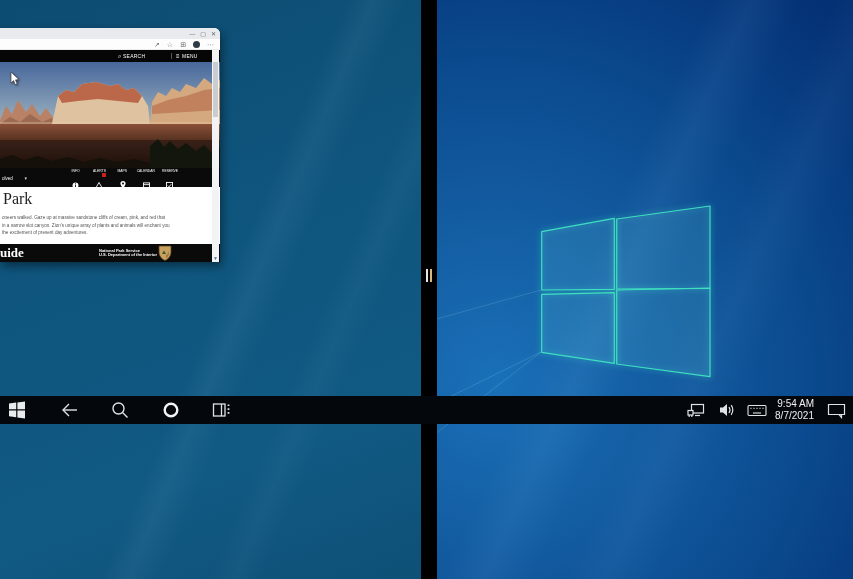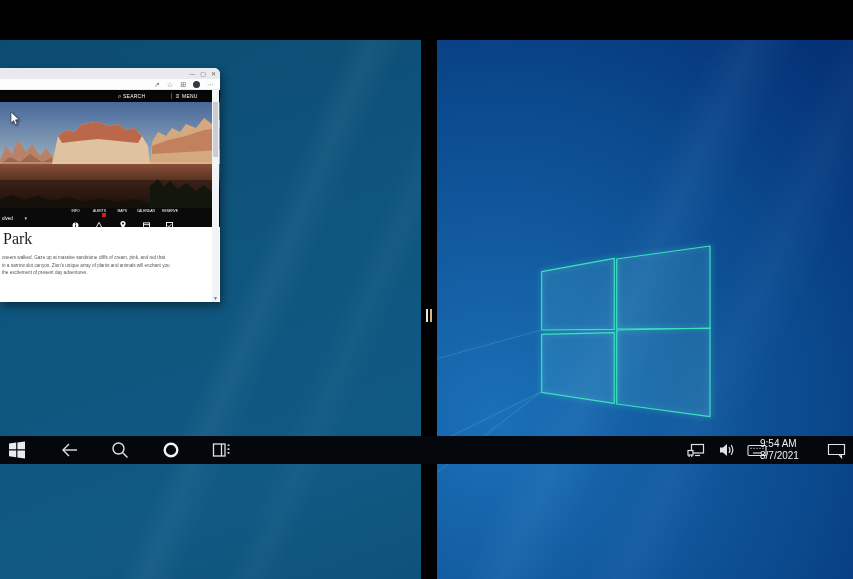--- a/index.html
+++ b/index.html
@@ -1,18 +1,18 @@
 <!DOCTYPE html>
 <html><head>
 <meta charset="utf-8">
 <style>
   * { margin:0; padding:0; box-sizing:border-box; }
   html,body { width:853px; height:579px; overflow:hidden; background:#000;
               font-family:"Liberation Sans", sans-serif; }
-  #stage { position:relative; width:853px; height:424px; background:#5eead4;margin-top:40px; }
+  #stage { position:relative; width:853px; height:424px; background:#5eead4; }
 
   
   .screen-left { position:absolute; left:0; top:0; width:421px; height:579px;
     background:
       linear-gradient(113deg, rgba(255,255,255,0) 52%, rgba(190,225,255,.06) 56%, rgba(255,255,255,0) 61%),
       linear-gradient(113deg, rgba(255,255,255,0) 68%, rgba(190,225,255,.04) 72%, rgba(255,255,255,0) 76%),
       linear-gradient(160deg, #0d4c72 0%, #0f567e 45%, #115a84 75%, #0e5076 100%);
   }
 
   
@@ -32,21 +32,21 @@
   }
   .wallpaper-logo { position:absolute; left:0; top:0; width:416px; height:579px; }
   .wallpaper-logo svg { filter:drop-shadow(0 0 3px rgba(62,230,198,.75)); }
 
   
   .taskbar { position:absolute; left:0; bottom:0; width:853px; height:28px; background:#04070b; z-index:10; }
   .tb-btn { position:absolute; top:2px; width:24px; height:24px; display:flex; align-items:center;
     justify-content:center; cursor:pointer; }
   .tb-btn svg { display:block; }
   .tray-clock { position:absolute; top:2px; left:760px; width:54px; height:24px; color:#eef1f4;
-    font-size:10px; line-height:12px; cursor:default; }
+    font-size:10px; line-height:12px; text-align:right; cursor:default; }
 
   
   .bwindow { position:absolute; left:0; top:28px; width:220px; height:234px; z-index:4;
     box-shadow:2px 4px 10px rgba(0,0,0,.45); border-top-right-radius:6px; background:#fff; }
   .titlebar { position:absolute; left:0; top:0; width:100%; height:11px; background:#e8eaed;
     border-top-right-radius:6px; }
   .win-ctrls { position:absolute; right:4px; top:0; height:11px; display:flex; gap:5px; align-items:center; }
   .win-ctrls span { font-size:6px; line-height:6px; color:#5f6368; cursor:pointer; }
   .btoolbar { position:absolute; left:0; top:11px; width:100%; height:11px; background:#fdfdfe;
     border-bottom:1px solid #ececec; }
@@ -227,20 +227,34 @@
 
     <div class="bcontent">
       <div class="park-h">Park</div>
       <div class="para">
         <div>oneers walked. Gaze up at massive sandstone cliffs of cream, pink, and red that</div>
         <div>in a narrow slot canyon. Zion's unique array of plants and animals will enchant you</div>
         <div>the excitement of present day adventures.</div>
       </div>
     </div>
 
+    <div class="bbanner">
+      <div class="masthead">uide</div>
+      <div class="nps-text">
+        <div>National Park Service</div>
+        <div>U.S. Department of the Interior</div>
+      </div>
+      <div class="arrowhead">
+        <svg width="14" height="16" viewBox="0 0 14 16">
+          <path d="M1,1 H13 V7 C13,11 10.5,14 7,15.5 C3.5,14 1,11 1,7 Z" fill="#c9a15f" stroke="#5c4423" stroke-width=".8"></path>
+          <path d="M4,9 L6,5.5 L8,9 Z" fill="#3f5a33"></path>
+            <path d="M8,10 C9.5,9 10.8,7.5 11,5.5 L11,9.5 C10.2,11.5 9,12.8 8,13.3 Z" fill="#8a6a3a" opacity=".7"></path>
+        </svg>
+      </div>
+    </div>
 
     <div class="scrollbar">
       <div class="sb-thumb"></div>
       <div class="sb-arrow">▼</div>
     </div>
   </div>
 
   <div class="divider">
     <div class="divider-handle">
       <span class="b1"></span>

